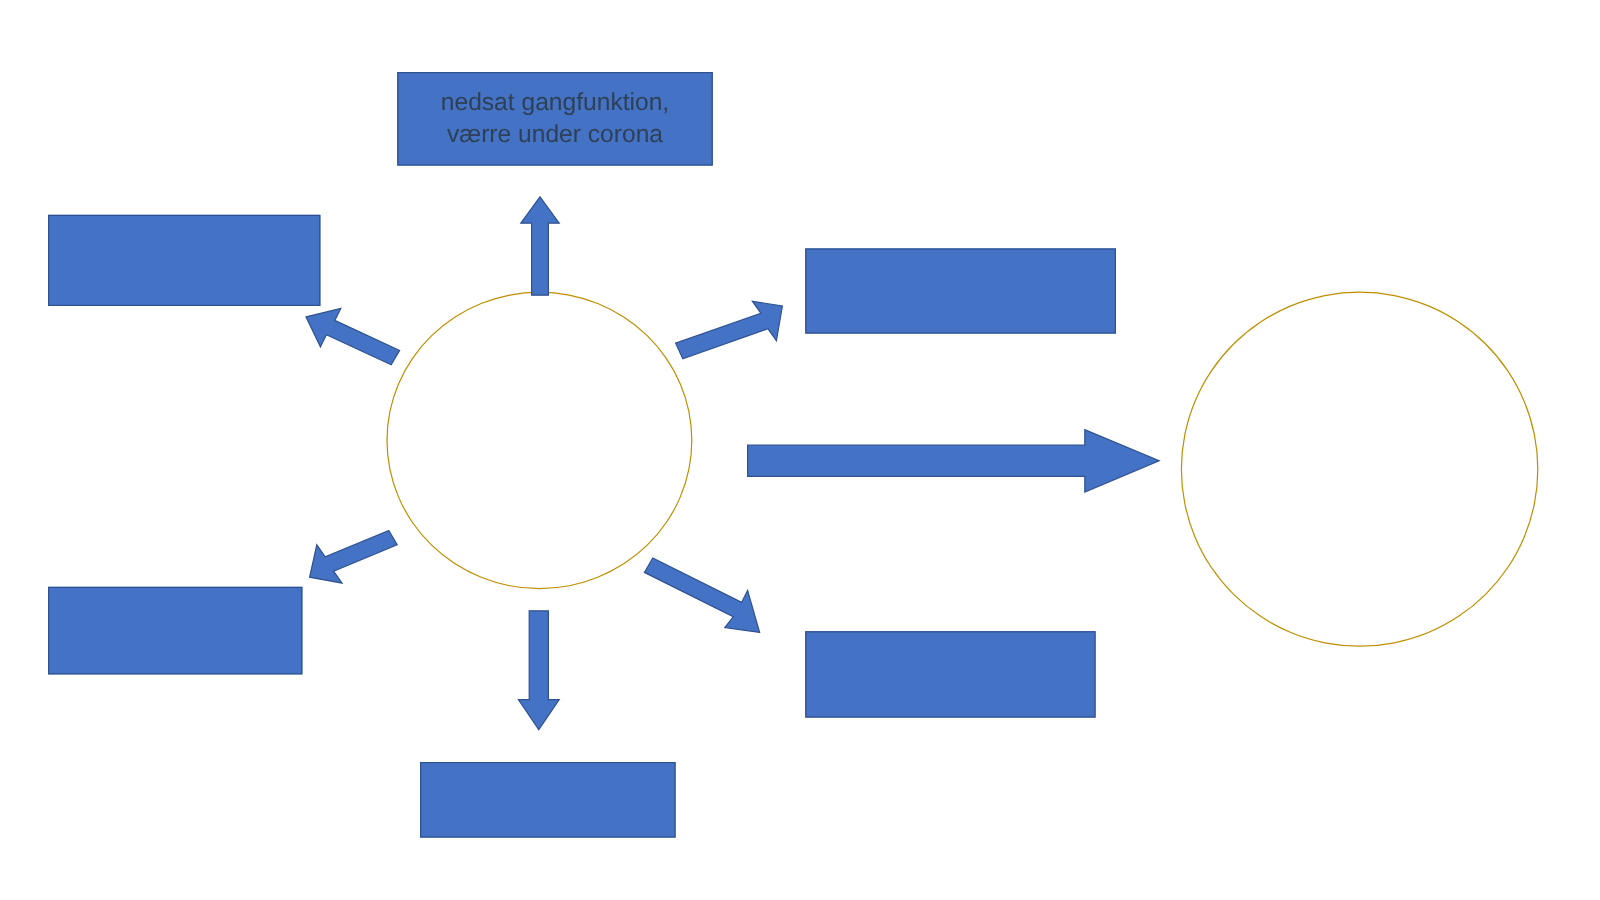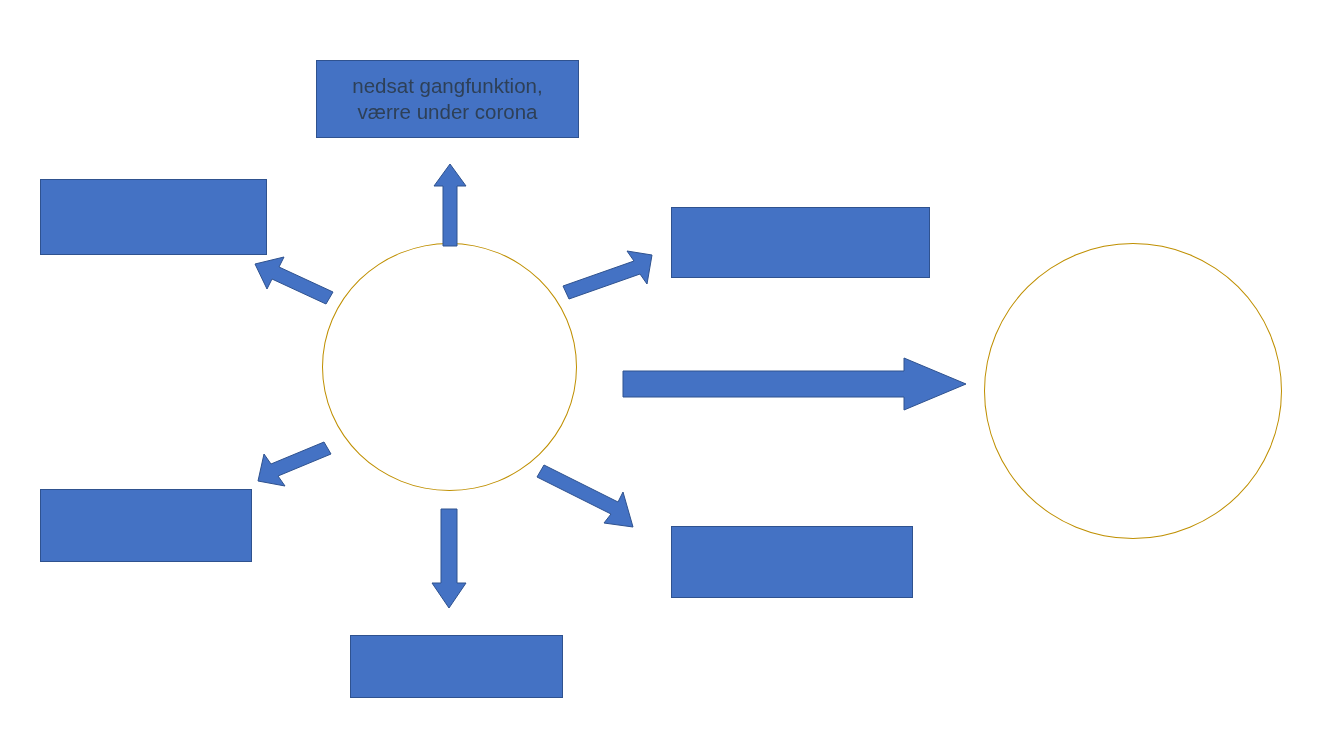--- a/index.html
+++ b/index.html
@@ -51,21 +51,21 @@
     stroke: #2F528F;
     stroke-width: 1;
     stroke-linejoin: miter;
   }
 </style>
 </head>
 <body>
 
 <div id="canvas">
 
-  <div class="shape box box-text" style="left:316px; top:60px; width:263px; height:78px;">nedsat gangfunktion,
+  <div class="shape box box-text" style="left:331px; top:60px; width:263px; height:78px;">nedsat gangfunktion,
 værre under corona</div>
 
   <div class="shape box" style="left:40px; top:179px; width:227px; height:76px;"></div>
 
   <div class="shape box" style="left:40px; top:489px; width:212px; height:73px;"></div>
 
   <div class="shape box" style="left:350px; top:635px; width:213px; height:63px;"></div>
 
   <div class="shape box" style="left:671px; top:207px; width:259px; height:71px;"></div>
 

